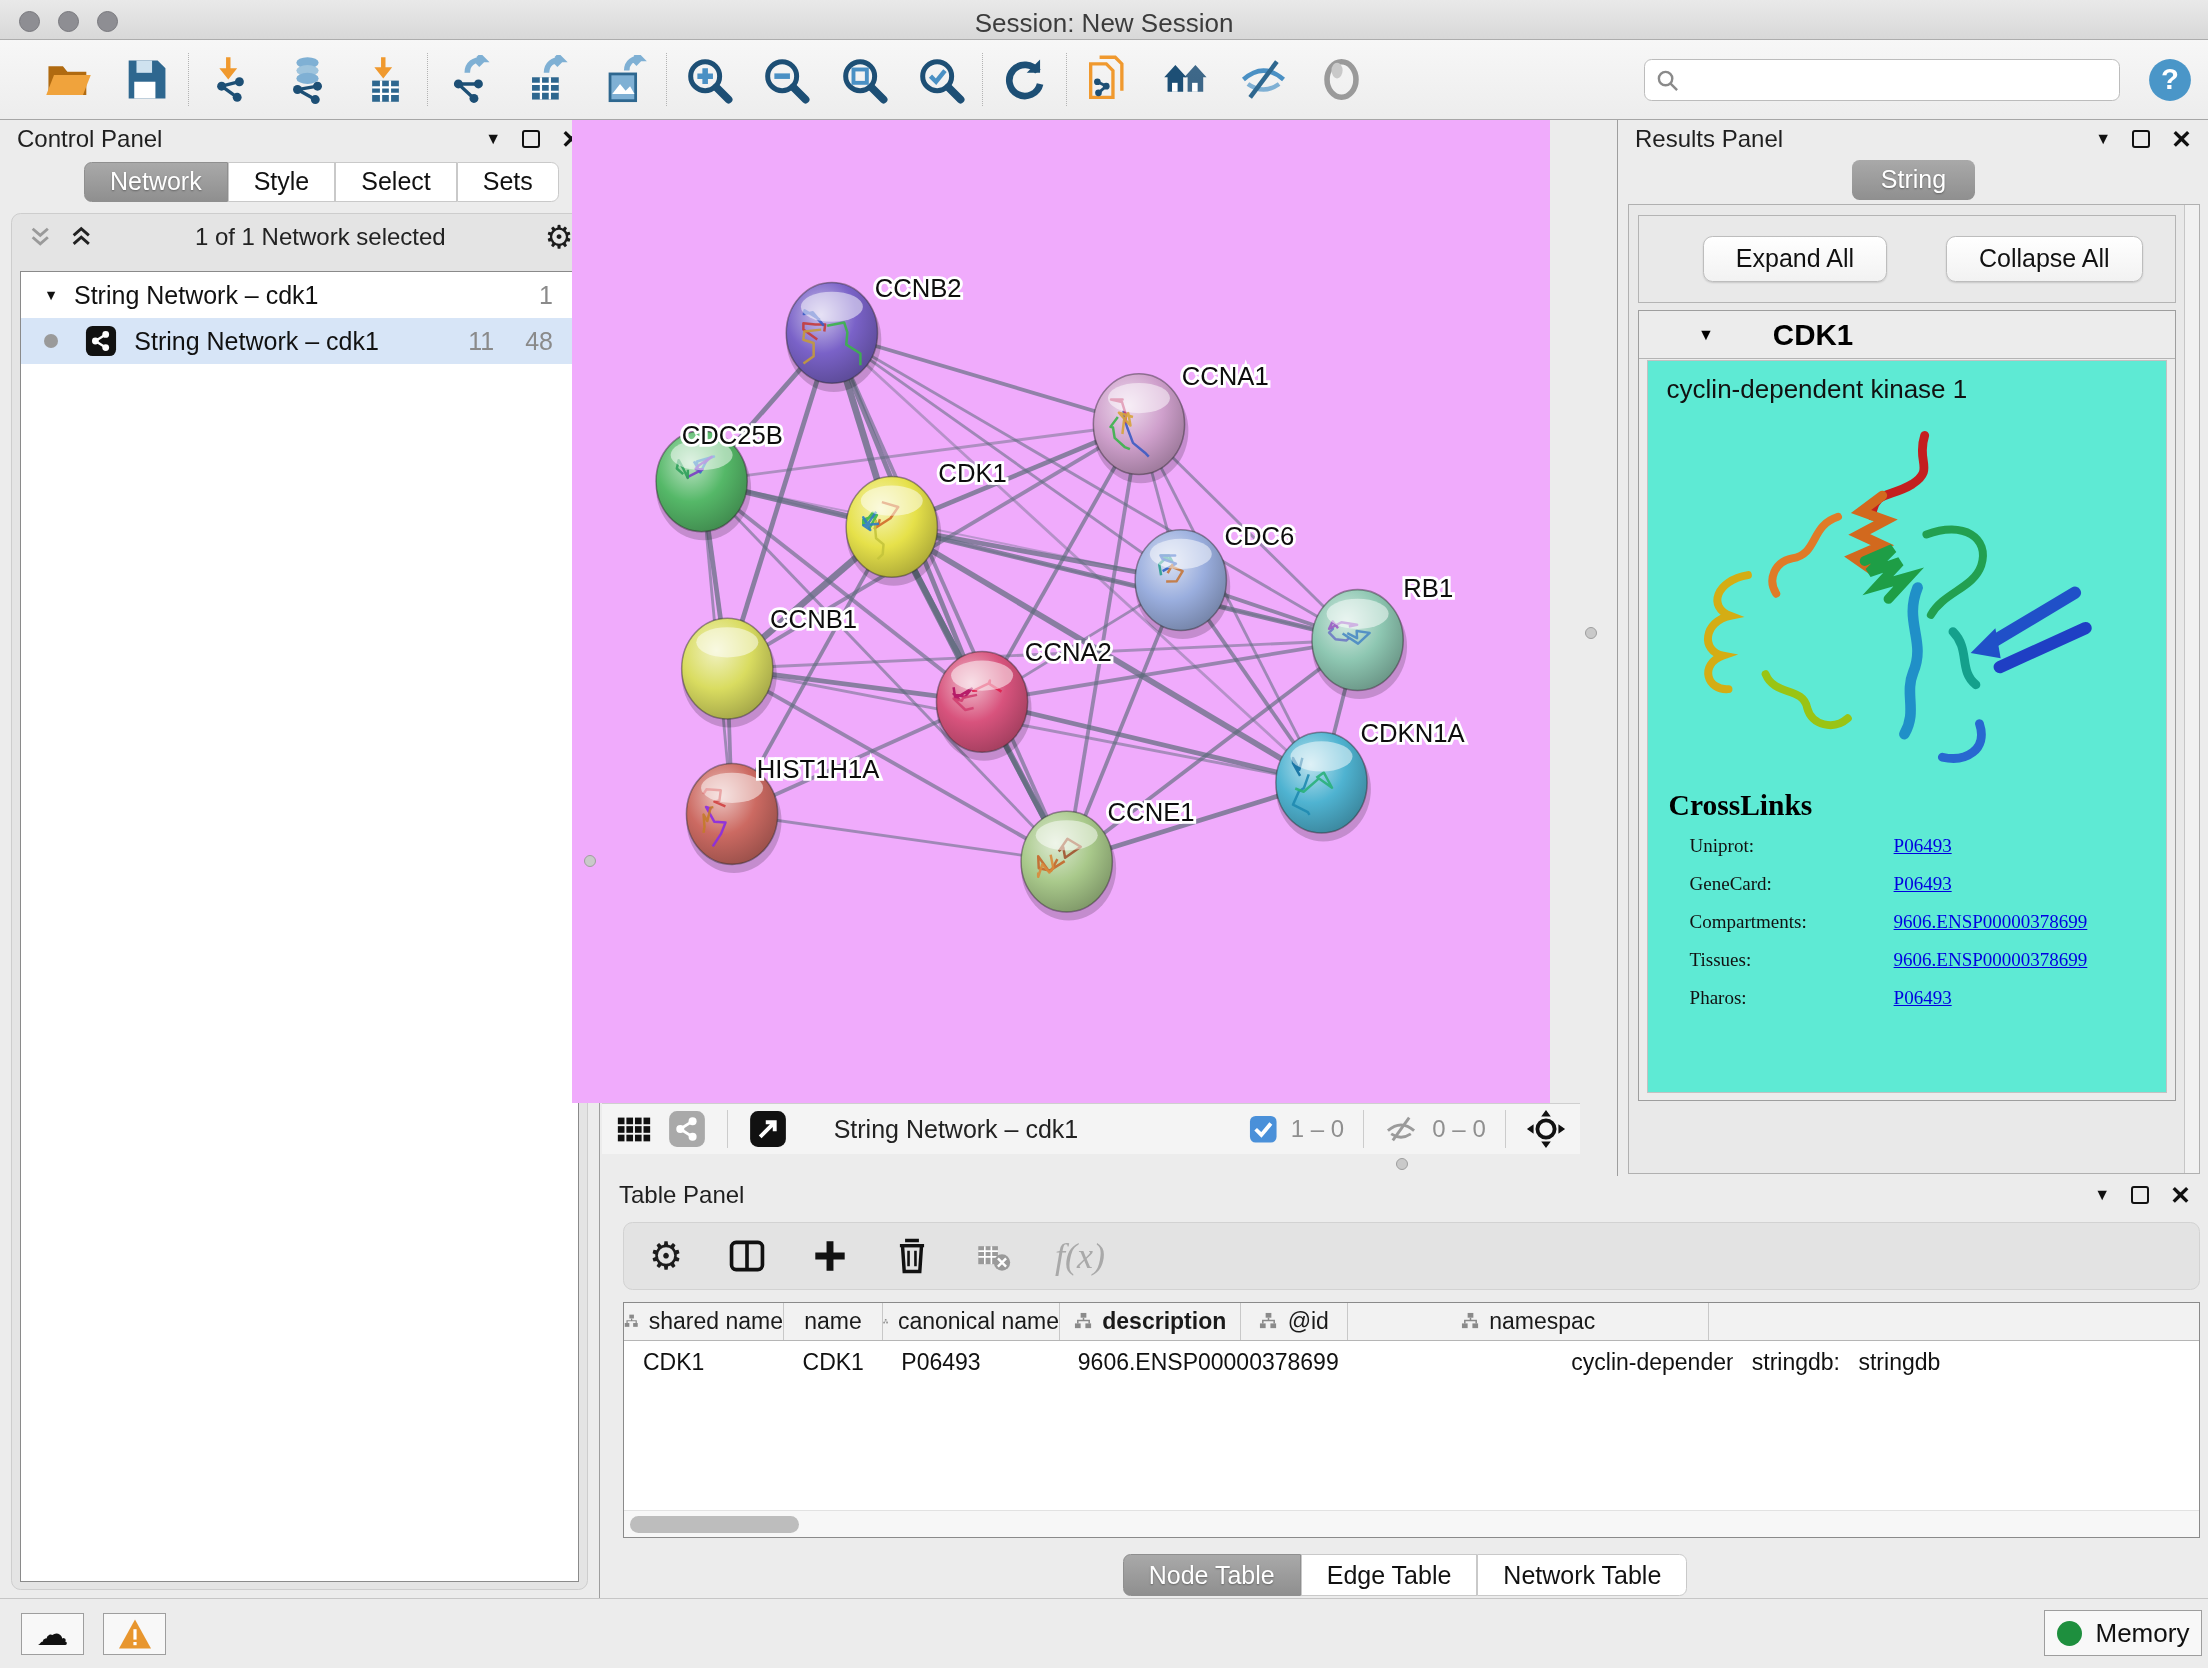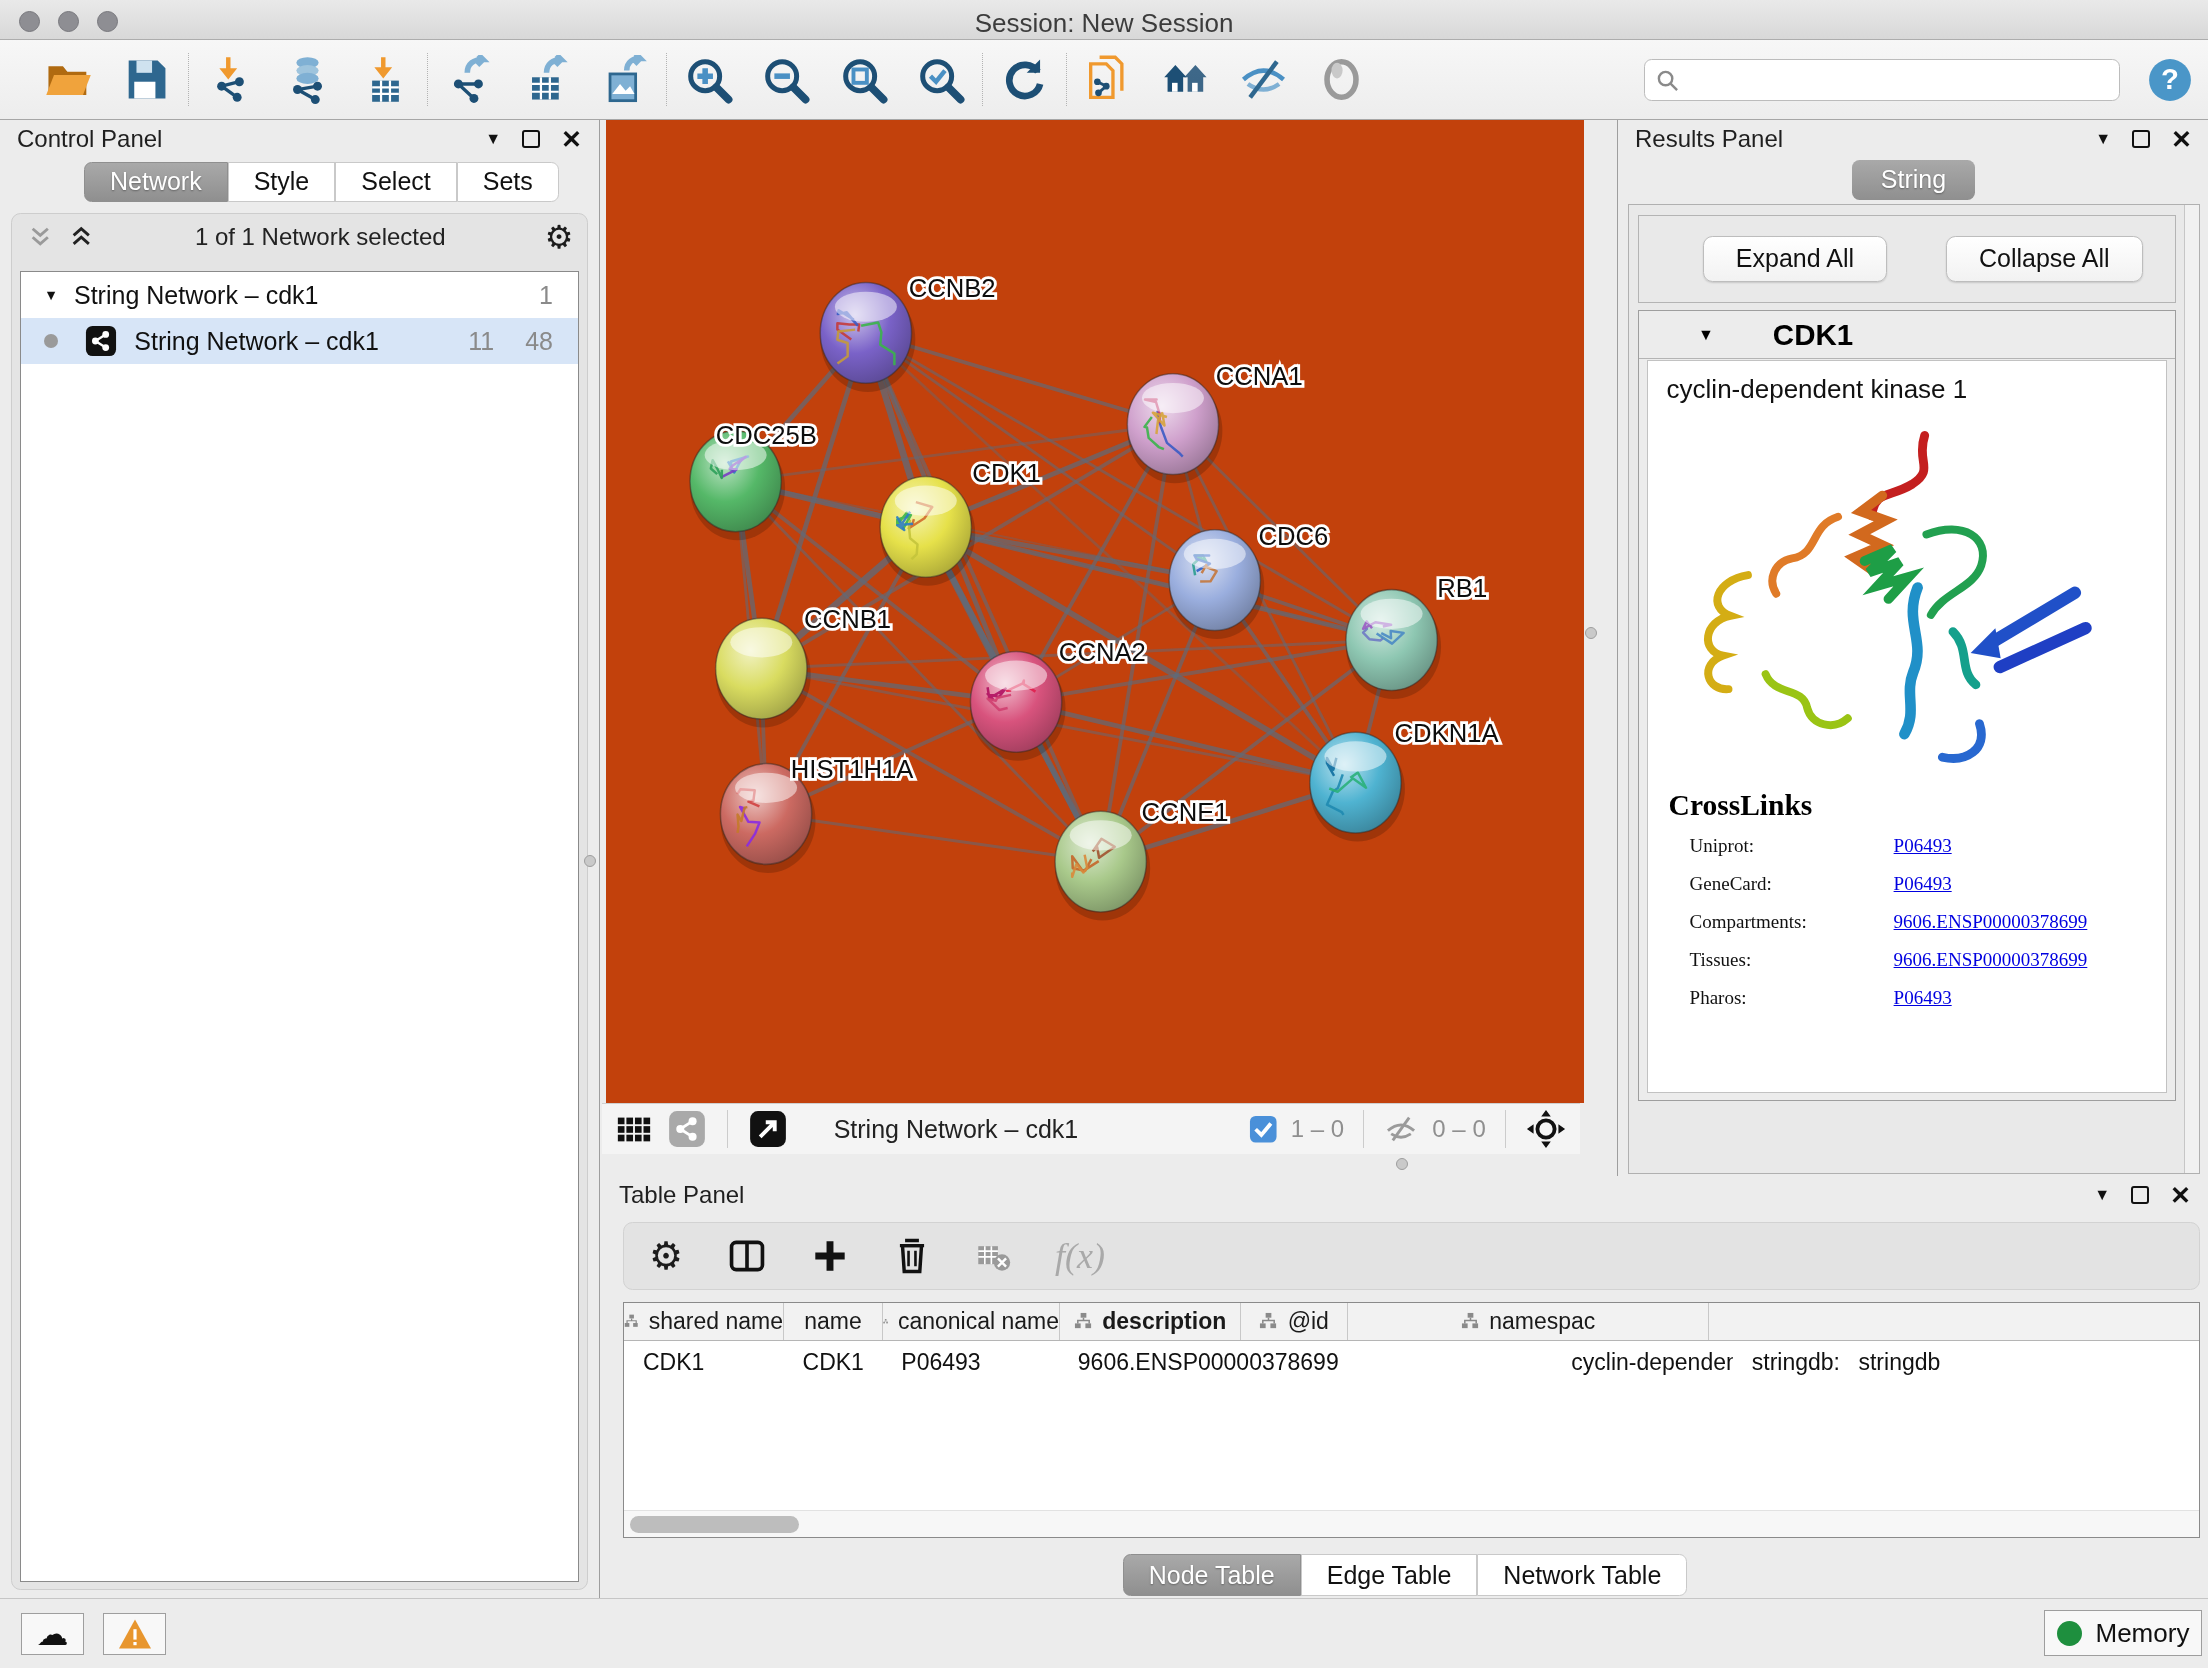--- a/index.html
+++ b/index.html
@@ -53,21 +53,21 @@
   #cp-list { position:absolute; left:7.6px; right:7.6px; top:57px; bottom:7.6px;
     background:#fff; border:1.9px solid #8a8a8a; }
   .tree-row { height:46px; display:flex; align-items:center; font-size:25px; color:#111; }
   .tree-row .expander { width:15px; margin:0 15px 0 23px; font-size:14.3px; }
   .tree-row .count { margin-left:auto; color:#8a8a8a; padding-right:25px; }
   .tree-row.child { background:#d7e5f7; }
   .tree-row.child .dot { width:14.3px; height:14.3px; border-radius:50%; background:#9a9a9a; margin:0 27px 0 23px; }
   .tree-row.child .counts { margin-left:auto; display:flex; gap:31px; color:#8a8a8a; padding-right:25px; }
 
   
-  #canvas { position:absolute; left:606px; top:120px; width:978px; height:983px; background:#c2410c; }
+  #canvas { position:absolute; left:572px; top:120px; width:978px; height:983px; background:#f0abfc; }
   #net-svg { position:absolute; left:0; top:0; }
   .node-label { font-size:27px; fill:#0d0d0d; paint-order:stroke; stroke:#ffffff; stroke-width:6px; font-family:"Liberation Sans",sans-serif; }
 
   #canvas-statusbar { position:absolute; left:602px; top:1103px; width:978px; height:51px;
     background:#f4f4f4; border-top:1px solid #cfcfcf; display:flex; align-items:center; gap:15px; padding:0 13.3px; }
   .sb-sep { height:38px; border-left:1px solid #cccccc; margin:0 5.7px; }
   .sb-count { font-size:24px; color:#8f8f8f; }
   #sb-title { font-size:25px; color:#222; margin-left:32px; }
   #sb-right { margin-left:auto; display:flex; align-items:center; gap:13.3px; }
 
@@ -86,21 +86,21 @@
   #rp-scroll { position:absolute; right:0; top:0; bottom:0; width:14.3px; background:#f1f1f1; border-left:1px solid #c6c6c6; }
   #rp-btnbox { margin:9.5px 23px 0 9.5px; border:1.9px solid #b4b4b4; height:88px;
     display:flex; align-items:center; justify-content:center; gap:59px;padding-left:32px; }
   .rp-btn { background:linear-gradient(#ffffff,#f2f2f2); border:1.9px solid #bdbdbd; border-radius:9.5px;
     height:46px; padding:0 32px; font-size:25px; color:#111; display:flex; align-items:center; cursor:pointer;
     box-shadow:0 1px 1.9px rgba(0,0,0,.15); }
   #rp-section { margin:7.6px 23px 0 9.5px; border:1.9px solid #9e9e9e; height:791px; position:relative; background:#ececec; }
   #rp-sec-header { height:48px; border-bottom:1.9px solid #b4b4b4; display:flex; align-items:center; }
   #rp-sec-header .expander { margin-left:59px; font-size:16px; }
   #rp-sec-header .sym { margin-left:59px; font-size:29.5px; font-weight:bold; color:#000; }
-  #rp-content { position:absolute; left:7.6px; right:7.6px; top:49px; bottom:7.6px; border:1px solid #c2c2c2; background:#ffffff; overflow:hidden; }
+  #rp-content { position:absolute; left:7.6px; right:7.6px; top:49px; bottom:7.6px; border:1px solid #c2c2c2; background:#5eead4; overflow:hidden; }
   #rp-desc { font-size:26px; color:#111; padding:13.3px 0 0 19px; }
   #protein { display:block; margin:3.8px auto 0 auto; }
   #crosslinks { font-family:"Liberation Serif", serif; padding-left:21px; }
   #crosslinks h3 { font-size:29.5px; color:#000; margin-bottom:13.3px; }
   .cl-row { display:flex; font-size:19px; margin-bottom:16px; }
   .cl-row .lbl { width:204px; color:#111; margin-left:21px; }
   .cl-row a { color:#0000e0; text-decoration:underline; cursor:pointer; }
 
   
   #table-panel { position:absolute; left:602px; top:1176px; right:0; bottom:70px; background:#ececec; }

